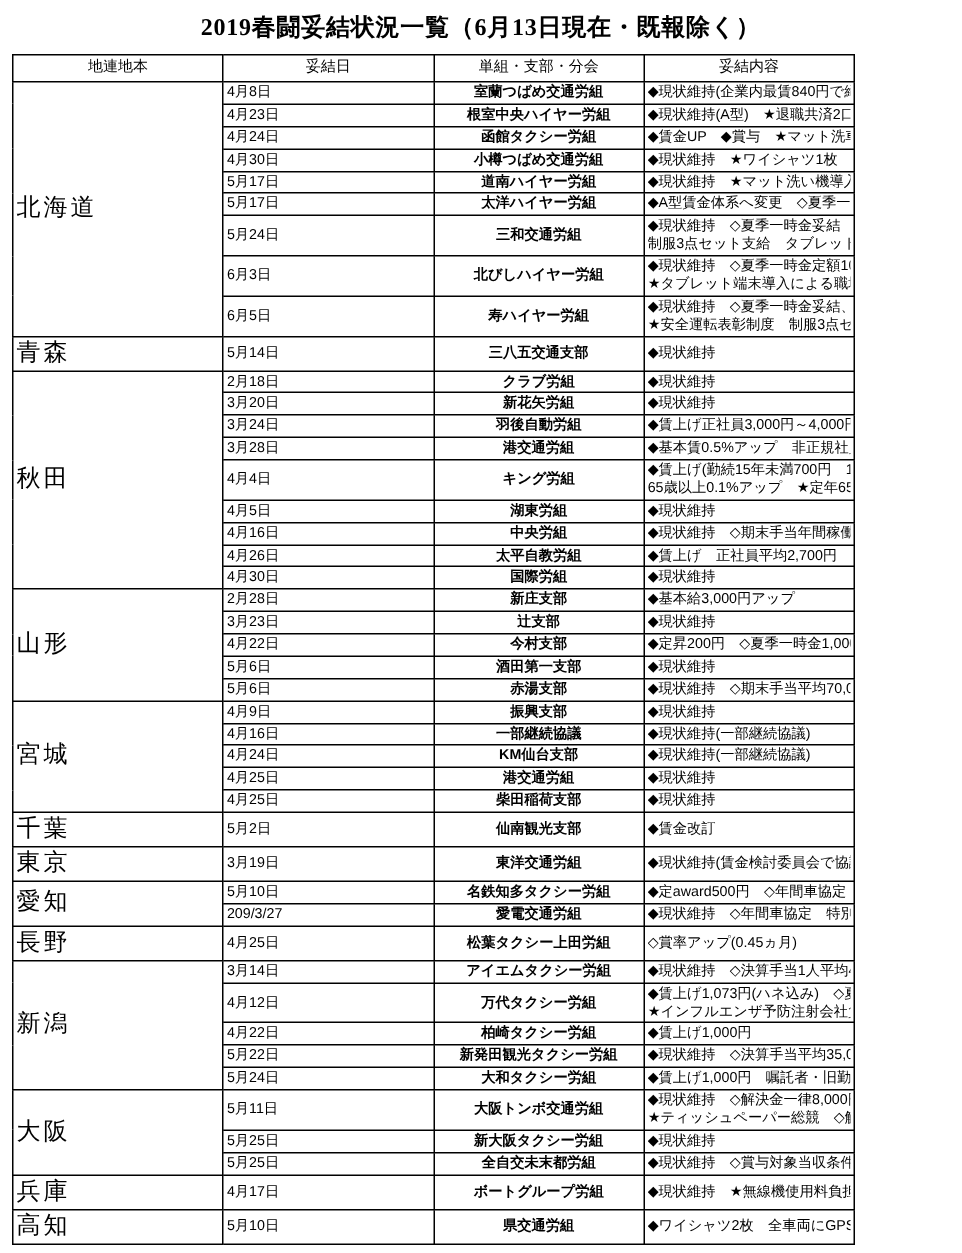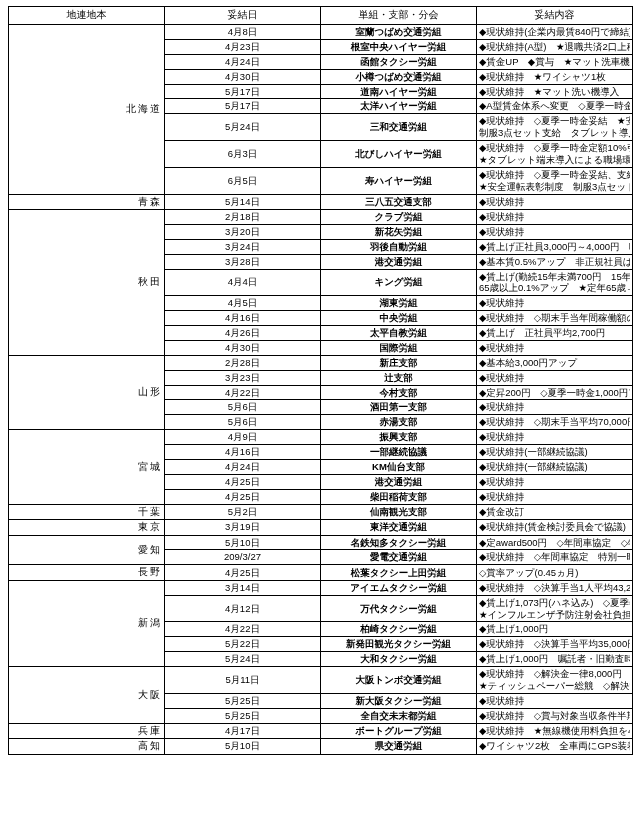--- a/index.html
+++ b/index.html
@@ -13,44 +13,44 @@
   .title{
     text-align:center;
     font-size:16px;
     font-weight:bold;
     letter-spacing:0.5px;
     margin:2px 0 7px 0;
     font-family:"Liberation Serif","DejaVu Serif",serif;
   }
   table.main{
     border-collapse:collapse;
-    width:625px;
+    width:562px;
     table-layout:fixed;
     font-size:9.5px;
   }
   table.main th, table.main td{
     border:1px solid #000;
     padding:1px 2px;
     vertical-align:middle;
     line-height:1.25;
   }
   thead th{
     text-align:center;
     font-weight:normal;
     font-size:10px;
     height:15px;
   }
   td.region{
-    text-align:right;
-    font-size:10px;
+    text-align:left;
+    font-size:16px;
     letter-spacing:2px;
     width:52px;
   }
   td.date{
-    text-align:center;
+    text-align:left;
     width:56px;
     font-size:9.5px;
     white-space:nowrap;
   }
   td.union{
     text-align:center;
     width:112px;
     font-size:9.5px;
     font-weight:bold;
   }
@@ -63,20 +63,21 @@
   .foot{
     font-size:9.5px;
     margin-top:3px;
     padding-left:1px;
   }
 </style>
 </head>
 <body>
 
 <div class="page">
+  <div class="title">2019春闘妥結状況一覧（6月13日現在・既報除く）</div>
 
   <table class="main">
     <thead>
       <tr>
         <th class="col-region">地連地本</th>
         <th class="col-date">妥結日</th>
         <th class="col-union">単組・支部・分会</th>
         <th class="col-content">妥結内容</th>
       </tr>
     </thead>

